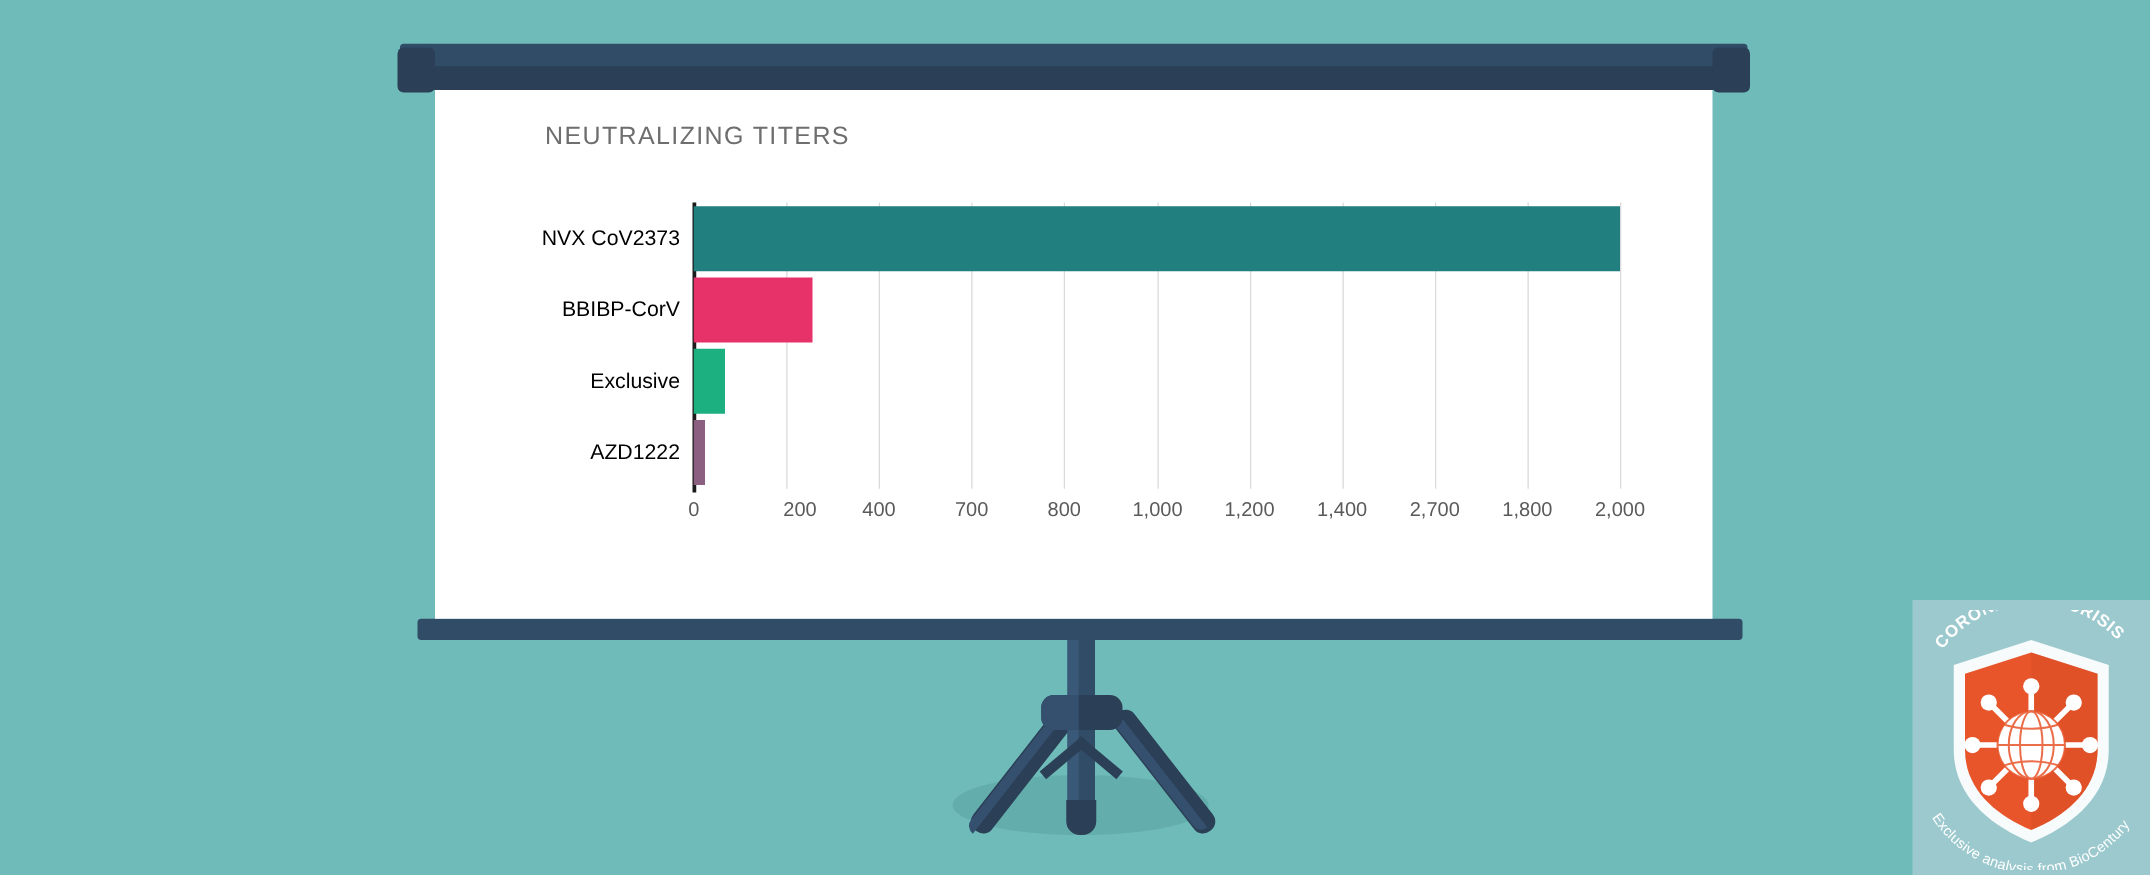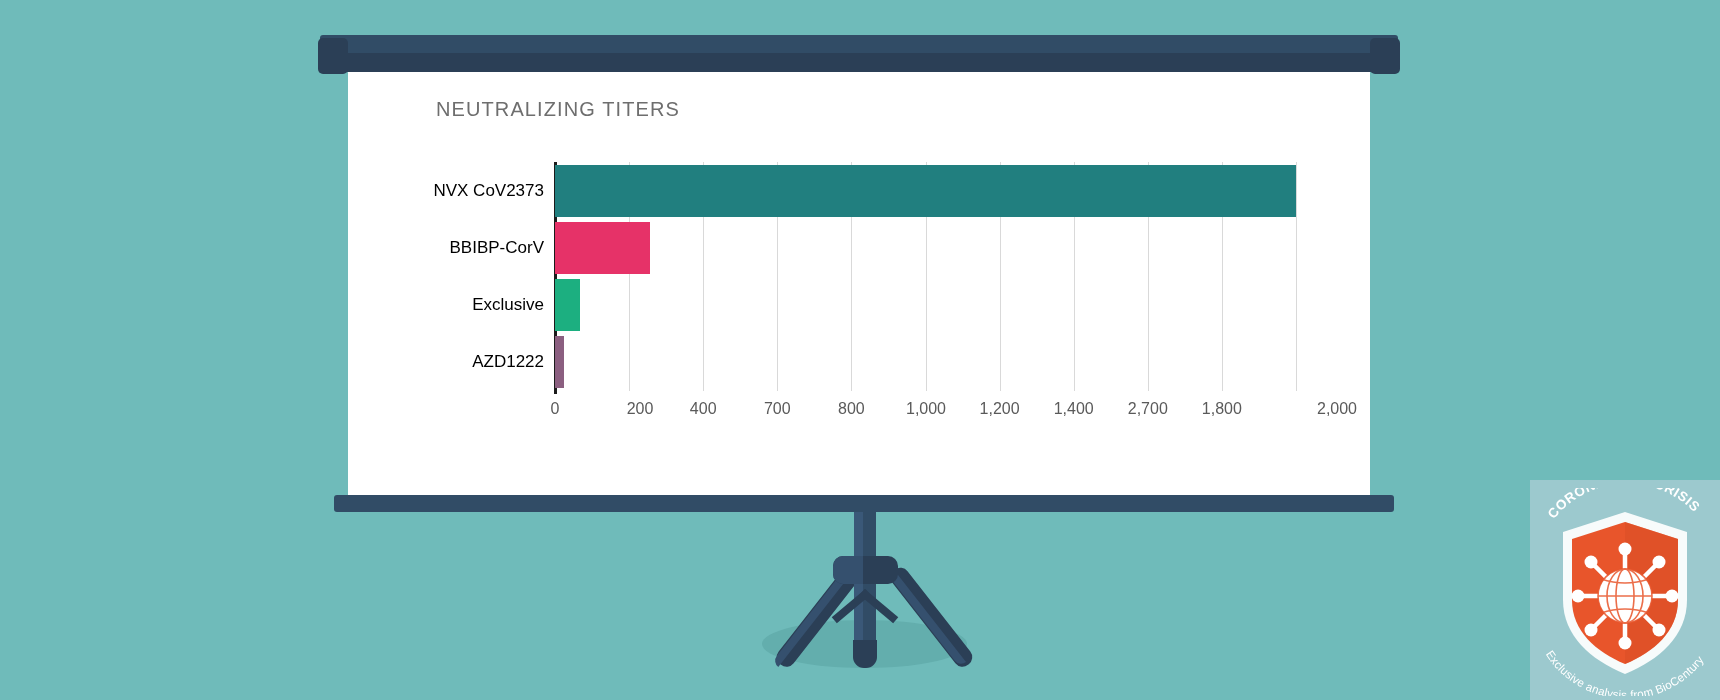--- a/index.html
+++ b/index.html
@@ -199,21 +199,21 @@
       <div class="xtick" style="left: 0px;">0</div>
       <div class="xtick" style="left: 85px;">200</div>
       <div class="xtick" style="left: 148.2px;">400</div>
       <div class="xtick" style="left: 222.3px;">700</div>
       <div class="xtick" style="left: 296.4px;">800</div>
       <div class="xtick" style="left: 351px; margin-left: 20px;">1,000</div>
       <div class="xtick" style="left: 444.6px;">1,200</div>
       <div class="xtick" style="left: 518.7px;">1,400</div>
       <div class="xtick" style="left: 592.8px;">2,700</div>
       <div class="xtick" style="left: 666.9px;">1,800</div>
-      <div class="xtick" style="left: 741px; margin-left: 41px;">2,000</div>
+      <div class="xtick" style="left: 741px;">2,000</div>
     </div>
 
 </div>
 
 <div id="badge-panel">
 
   <svg id="badge-title-svg" viewBox="0 0 190 54">
     <defs>
         <path id="arcTop" d="M 14,48 A 92,92 0 0 1 176,40" fill="none"></path>
       </defs>

